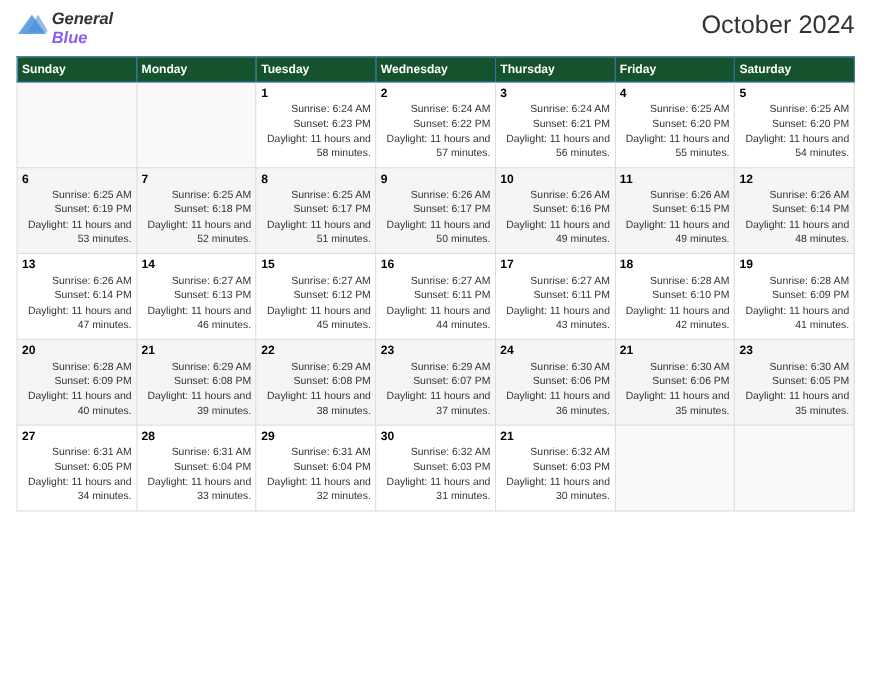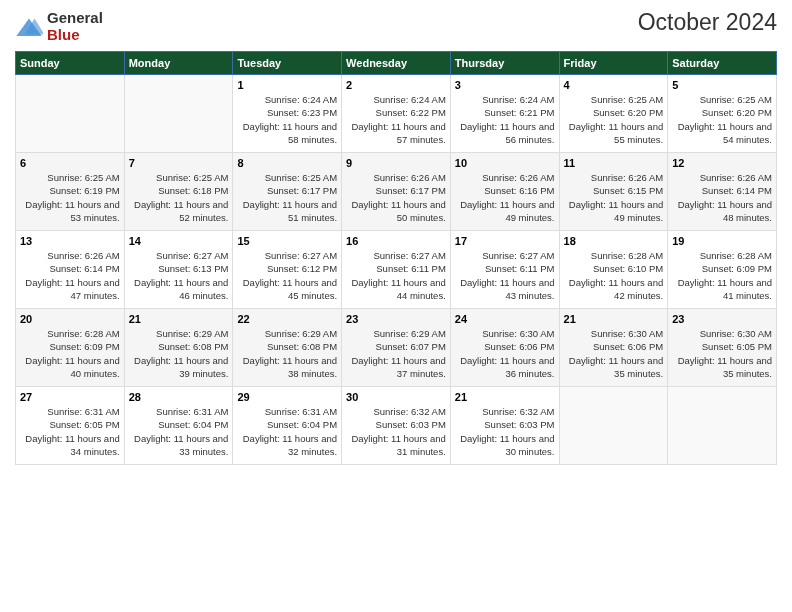--- a/index.html
+++ b/index.html
@@ -17,30 +17,31 @@
       padding: 10px 15px;
     }
     .header {
       display: flex;
       justify-content: space-between;
       align-items: flex-start;
       margin-bottom: 8px;
     }
     .logo {
       display: flex;
-      align-items: flex-end;
+      align-items: flex-start;
       gap: 4px;
+      font-style: italic;
     }
     .logo-text {
       font-size: 15px;
       font-weight: bold;
       color: #333;
       line-height: 1.1;
     }
-    .logo-text .blue { color: #b91c1c; }
+    .logo-text .blue { color: #8b5cf6; }
     .logo-icon {
       width: 28px;
       height: 28px;
     }
     .title-block {
       text-align: right;
     }
     .month-title {
       font-size: 23px;
       font-weight: 300;

